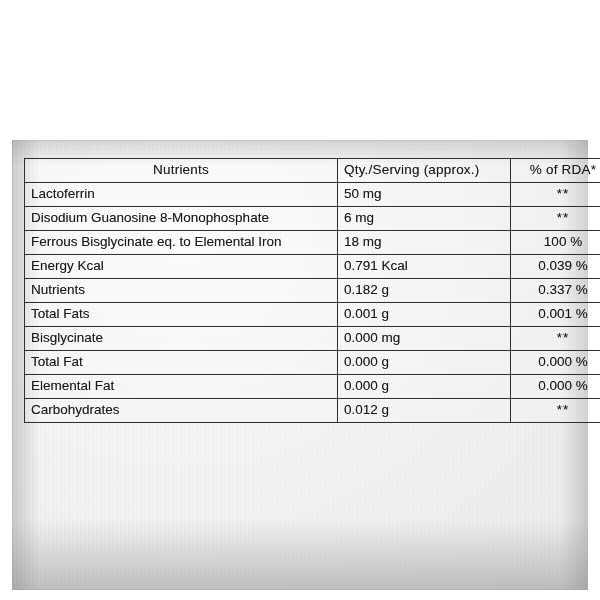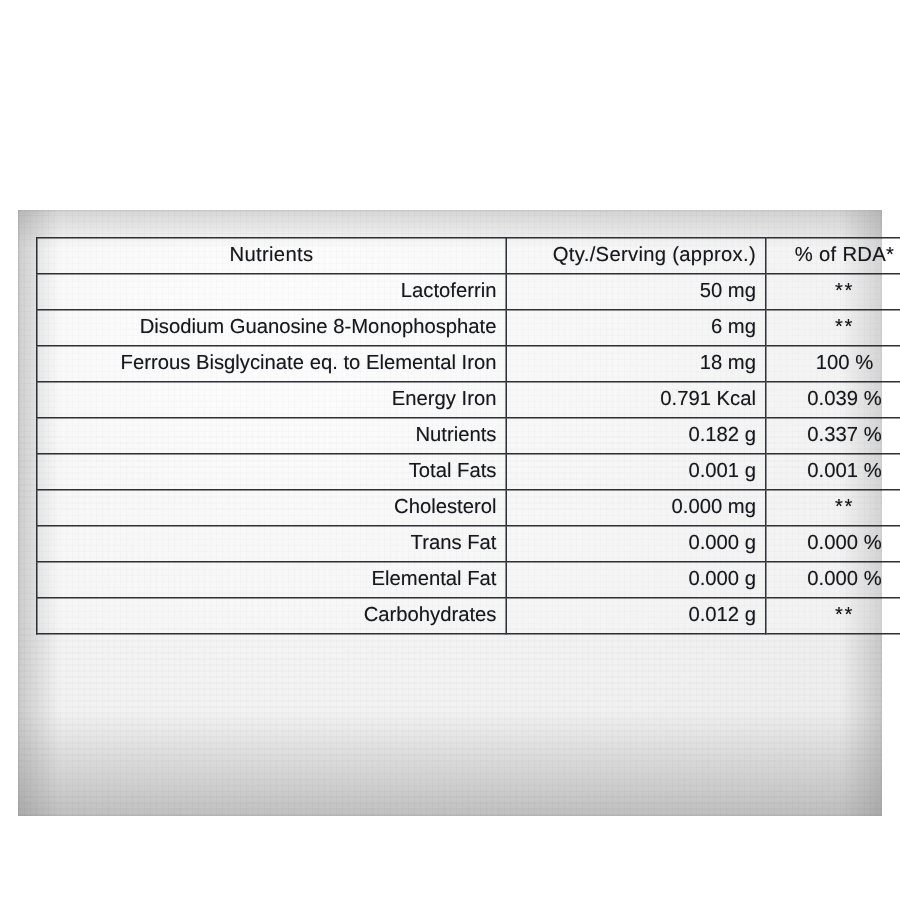--- a/index.html
+++ b/index.html
@@ -13,21 +13,21 @@
     font-family: "Liberation Sans", sans-serif;
     overflow: hidden;
   }
 
   
   #label-panel {
     position: absolute;
     left: 12px;
     top: 140px;
     width: 576px;
-    height: 404px;
+    height: 450px;
     background:
       radial-gradient(ellipse at 30% 20%, #fdfdfd 0%, #f4f4f4 45%, #ebebeb 100%);
     box-shadow: 0 0 0 1px #e2e2e2 inset;
   }
 
   
   #paper-texture {
     position: absolute;
     inset: 0;
     pointer-events: none;
@@ -76,22 +76,22 @@
   #nutrition-table td, #nutrition-table th {
     border: 1px solid #2b2f36;
     padding: 3px 6px 4px 6px;
     font-size: 13.5px;
     line-height: 16px;
     font-weight: normal;
     white-space: nowrap;
     overflow: hidden;
     background: rgba(255,255,255,0.20);
   }
-  .col-nutrient { width: 300px; text-align: right; }
-  .col-qty      { width: 160px; text-align: right; }
+  .col-nutrient { width: 300px; text-align: left; }
+  .col-qty      { width: 160px; text-align: left; }
   .col-rda      { width: 92px;  text-align: center; }
 
   thead .col-nutrient { text-align: center; }
   thead td { letter-spacing: 0.2px; }
 
   .stars { letter-spacing: 1px; font-size: 13px; }
 
   
   #nutrition-table td {
     text-shadow: 0 0 0.6px rgba(0,0,0,0.35);
@@ -125,41 +125,41 @@
           <td class="col-nutrient">Disodium Guanosine 8-Monophosphate</td>
           <td class="col-qty">6 mg</td>
           <td class="col-rda stars">**</td>
         </tr>
         <tr>
           <td class="col-nutrient">Ferrous Bisglycinate eq. to Elemental Iron</td>
           <td class="col-qty">18 mg</td>
           <td class="col-rda">100 %</td>
         </tr>
         <tr>
-          <td class="col-nutrient">Energy Iron</td>
+          <td class="col-nutrient">Energy Kcal</td>
           <td class="col-qty">0.791 Kcal</td>
           <td class="col-rda">0.039 %</td>
         </tr>
         <tr>
           <td class="col-nutrient">Nutrients</td>
           <td class="col-qty">0.182 g</td>
           <td class="col-rda">0.337 %</td>
         </tr>
         <tr>
           <td class="col-nutrient">Total Fats</td>
           <td class="col-qty">0.001 g</td>
           <td class="col-rda">0.001 %</td>
         </tr>
         <tr>
-          <td class="col-nutrient">Cholesterol</td>
+          <td class="col-nutrient">Bisglycinate</td>
           <td class="col-qty">0.000 mg</td>
           <td class="col-rda stars">**</td>
         </tr>
         <tr>
-          <td class="col-nutrient">Trans Fat</td>
+          <td class="col-nutrient">Total Fat</td>
           <td class="col-qty">0.000 g</td>
           <td class="col-rda">0.000 %</td>
         </tr>
         <tr>
           <td class="col-nutrient">Elemental Fat</td>
           <td class="col-qty">0.000 g</td>
           <td class="col-rda">0.000 %</td>
         </tr>
         <tr>
           <td class="col-nutrient">Carbohydrates</td>

